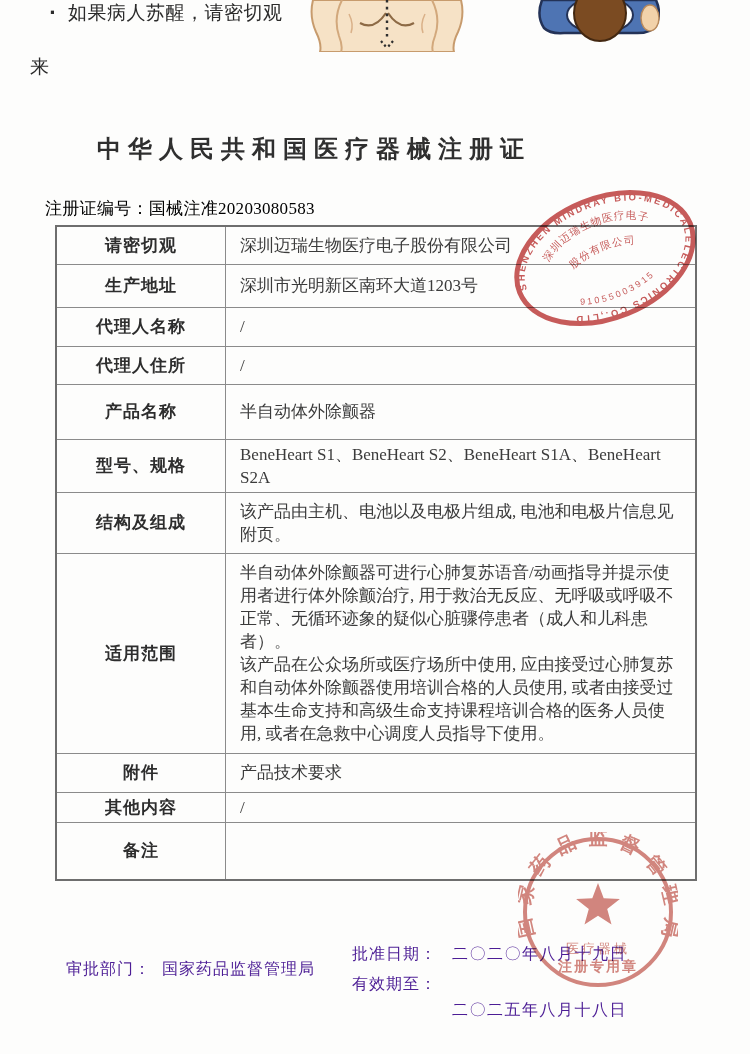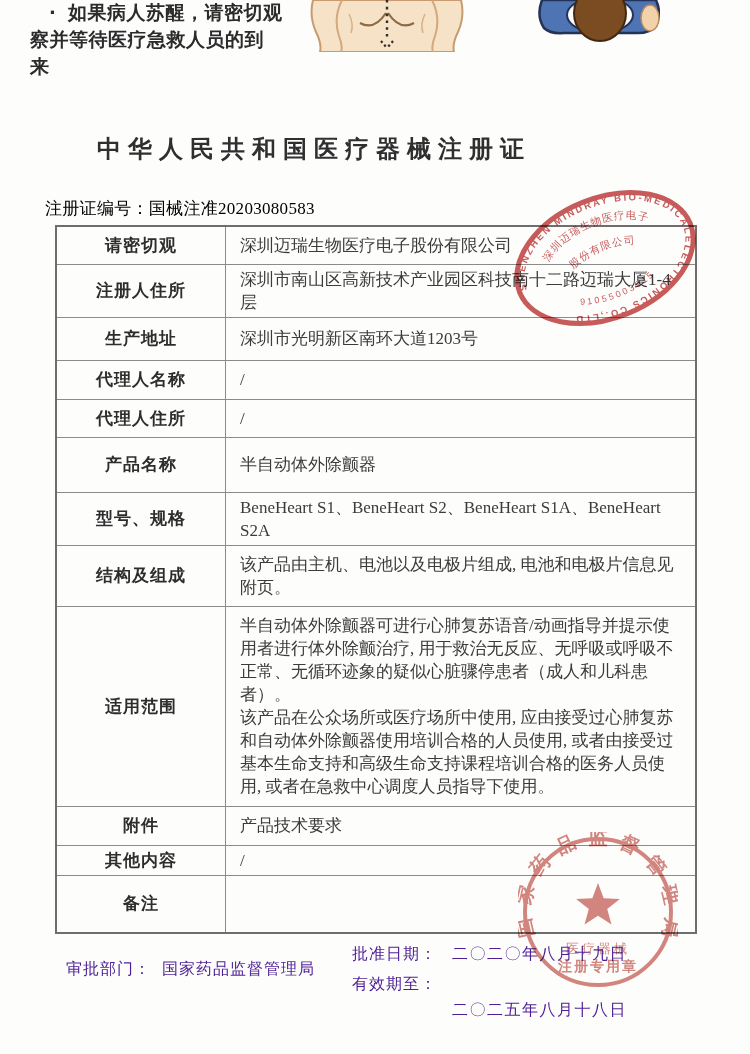--- a/index.html
+++ b/index.html
@@ -1,21 +1,21 @@
 <!DOCTYPE html>
 <html><head>
 <meta charset="utf-8">
 <style>
   html,body{margin:0;padding:0;background:#ffffff;}
   .page{position:relative;width:750px;height:1054px;background:#fdfdfc;overflow:hidden;
         font-family:"Liberation Serif","DejaVu Serif",serif;color:#3a3a3a;}
 
   
   .note-line{position:absolute;font-family:"DejaVu Sans","Liberation Sans",sans-serif;
-             font-weight:700;font-size:19px;color:#2b2b2b;letter-spacing:.5px;white-space:nowrap;}
+             font-weight:400;font-size:19px;color:#2b2b2b;letter-spacing:.5px;white-space:nowrap;}
   .note-bullet{position:absolute;left:49px;top:2px;font-family:"DejaVu Sans",sans-serif;
                font-weight:700;font-size:18px;color:#2b2b2b;}
   .nl1{left:68px;top:0px;}
   .nl2{left:30px;top:27px;}
   .nl3{left:30px;top:54px;}
 
   .illus{position:absolute;top:0;}
 
   
   .title{position:absolute;left:0;top:133px;width:628px;text-align:center;
@@ -44,21 +44,20 @@
   .stamp-company{left:505px;top:180px;width:200px;height:158px;}
   .stamp-nmpa{left:518px;top:832px;width:160px;height:160px;opacity:.8;}
 </style>
 </head>
 <body>
 
 <div class="page">
 
   <span class="note-bullet">·</span>
   <div class="note-line nl1">如果病人苏醒，请密切观</div>
-  <div class="note-line nl2">察并等待医疗急救人员的到</div>
   <div class="note-line nl3">来</div>
 
   <svg class="illus" style="left:301px" width="172" height="52" viewBox="0 0 172 52">
     <path d="M 12,0 Q 8,16 15,32 Q 21,44 19,52 L 153,52 Q 151,44 157,32 Q 164,16 160,0 Z" fill="#f6e2c6" stroke="#c79b6d" stroke-width="2"></path>
     <path d="M 41,0 Q 32,18 38,36 Q 42,46 40,52" fill="none" stroke="#d2a87c" stroke-width="2"></path>
     <path d="M 131,0 Q 140,18 134,36 Q 130,46 132,52" fill="none" stroke="#d2a87c" stroke-width="2"></path>
     <path d="M 48,14 Q 53,24 50,33" fill="none" stroke="#d9b088" stroke-width="1.5"></path>
     <path d="M 124,14 Q 119,24 122,33" fill="none" stroke="#d9b088" stroke-width="1.5"></path>
     <path d="M 59,23 Q 73,31 85,13" fill="none" stroke="#8d6a45" stroke-width="2.2"></path>
     <path d="M 113,23 Q 99,31 87,13" fill="none" stroke="#8d6a45" stroke-width="2.2"></path>
@@ -74,24 +73,20 @@
   </svg>
 
   <div class="title">中华人民共和国医疗器械注册证</div>
   <div class="regno">注册证编号：国械注准20203080583</div>
 
   <table class="cert">
       <tbody id="cert-body">
         <tr style="height: 38px;">
           <td class="lbl">请密切观</td>
           <td class="val">深圳迈瑞生物医疗电子股份有限公司</td>
-        </tr>
-        <tr style="height: 52px;">
-          <td class="lbl">注册人住所</td>
-          <td class="val">深圳市南山区高新技术产业园区科技南十二路迈瑞大厦1-4层</td>
         </tr>
         <tr style="height: 43px;">
           <td class="lbl">生产地址</td>
           <td class="val">深圳市光明新区南环大道1203号</td>
         </tr>
         <tr style="height: 39px;">
           <td class="lbl">代理人名称</td>
           <td class="val">/</td>
         </tr>
         <tr style="height: 38px;">

